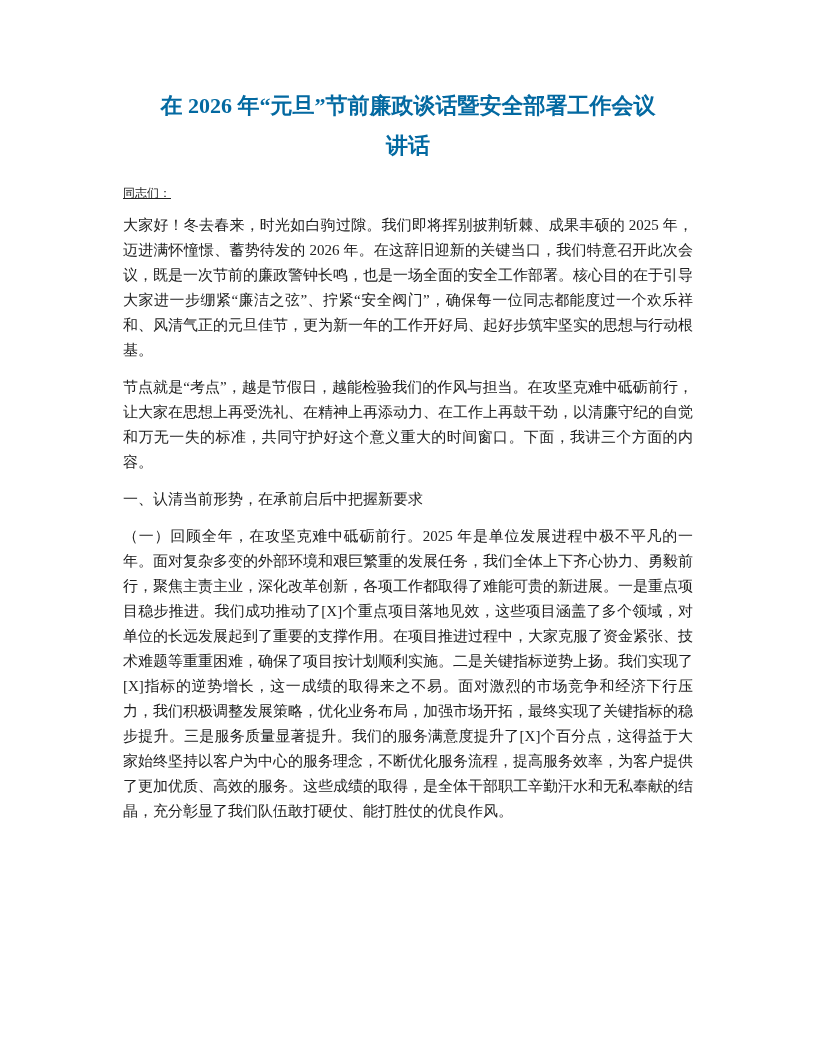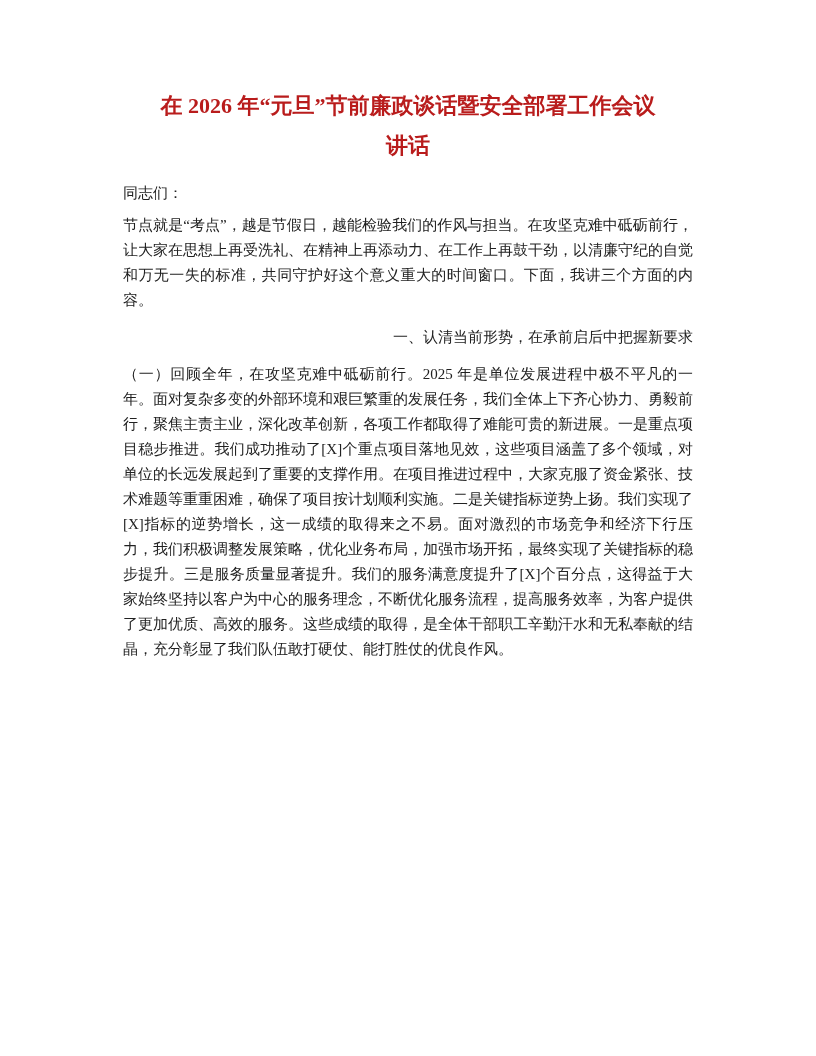--- a/index.html
+++ b/index.html
@@ -18,59 +18,61 @@
     font-family: "Liberation Serif", "DejaVu Serif", serif;
     color: #212121;
     overflow: hidden;
   }
   .doc-title {
     margin: 0 0 15px 0;
     font-size: 22px;
     line-height: 40px;
     font-weight: bold;
     text-align: center;
-    color: #b91c1c;
+    color: #0369a1;
   }
   .doc-title .title-line {
     display: block;
   }
   .salutation {
     margin: 0 0 7px 0;
-    font-size: 15px;
+    font-size: 12px;
     line-height: 25px;
     text-align: left;
+    text-decoration: underline;
   }
   .body-para {
     margin: 0 0 12px 0;
     font-size: 15px;
     line-height: 25px;
     text-align: justify;
     text-justify: inter-ideograph;
     word-break: break-all;
   }
   .section-heading {
     margin: 10px 0 12px 0;
     font-size: 15px;
     line-height: 25px;
     font-weight: normal;
-    text-align: right;
+    text-align: left;
   }
 </style>
 </head>
 <body>
 
 <div class="page">
 
   <h1 class="doc-title">
     <span class="title-line">在 2026 年“元旦”节前廉政谈话暨安全部署工作会议</span>
     <span class="title-line">讲话</span>
   </h1>
 
   <p class="salutation">同志们：</p>
 
+  <p class="body-para">大家好！冬去春来，时光如白驹过隙。我们即将挥别披荆斩棘、成果丰硕的 2025 年，迈进满怀憧憬、蓄势待发的 2026 年。在这辞旧迎新的关键当口，我们特意召开此次会议，既是一次节前的廉政警钟长鸣，也是一场全面的安全工作部署。核心目的在于引导大家进一步绷紧“廉洁之弦”、拧紧“安全阀门”，确保每一位同志都能度过一个欢乐祥和、风清气正的元旦佳节，更为新一年的工作开好局、起好步筑牢坚实的思想与行动根基。</p>
 
   <p class="body-para">节点就是“考点”，越是节假日，越能检验我们的作风与担当。在攻坚克难中砥砺前行，让大家在思想上再受洗礼、在精神上再添动力、在工作上再鼓干劲，以清廉守纪的自觉和万无一失的标准，共同守护好这个意义重大的时间窗口。下面，我讲三个方面的内容。</p>
 
   <h2 class="section-heading">一、认清当前形势，在承前启后中把握新要求</h2>
 
 
   <p class="body-para">（一）回顾全年，在攻坚克难中砥砺前行。2025 年是单位发展进程中极不平凡的一年。面对复杂多变的外部环境和艰巨繁重的发展任务，我们全体上下齐心协力、勇毅前行，聚焦主责主业，深化改革创新，各项工作都取得了难能可贵的新进展。一是重点项目稳步推进。我们成功推动了[X]个重点项目落地见效，这些项目涵盖了多个领域，对单位的长远发展起到了重要的支撑作用。在项目推进过程中，大家克服了资金紧张、技术难题等重重困难，确保了项目按计划顺利实施。二是关键指标逆势上扬。我们实现了[X]指标的逆势增长，这一成绩的取得来之不易。面对激烈的市场竞争和经济下行压力，我们积极调整发展策略，优化业务布局，加强市场开拓，最终实现了关键指标的稳步提升。三是服务质量显著提升。我们的服务满意度提升了[X]个百分点，这得益于大家始终坚持以客户为中心的服务理念，不断优化服务流程，提高服务效率，为客户提供了更加优质、高效的服务。这些成绩的取得，是全体干部职工辛勤汗水和无私奉献的结晶，充分彰显了我们队伍敢打硬仗、能打胜仗的优良作风。</p>
 
 </div>
 

